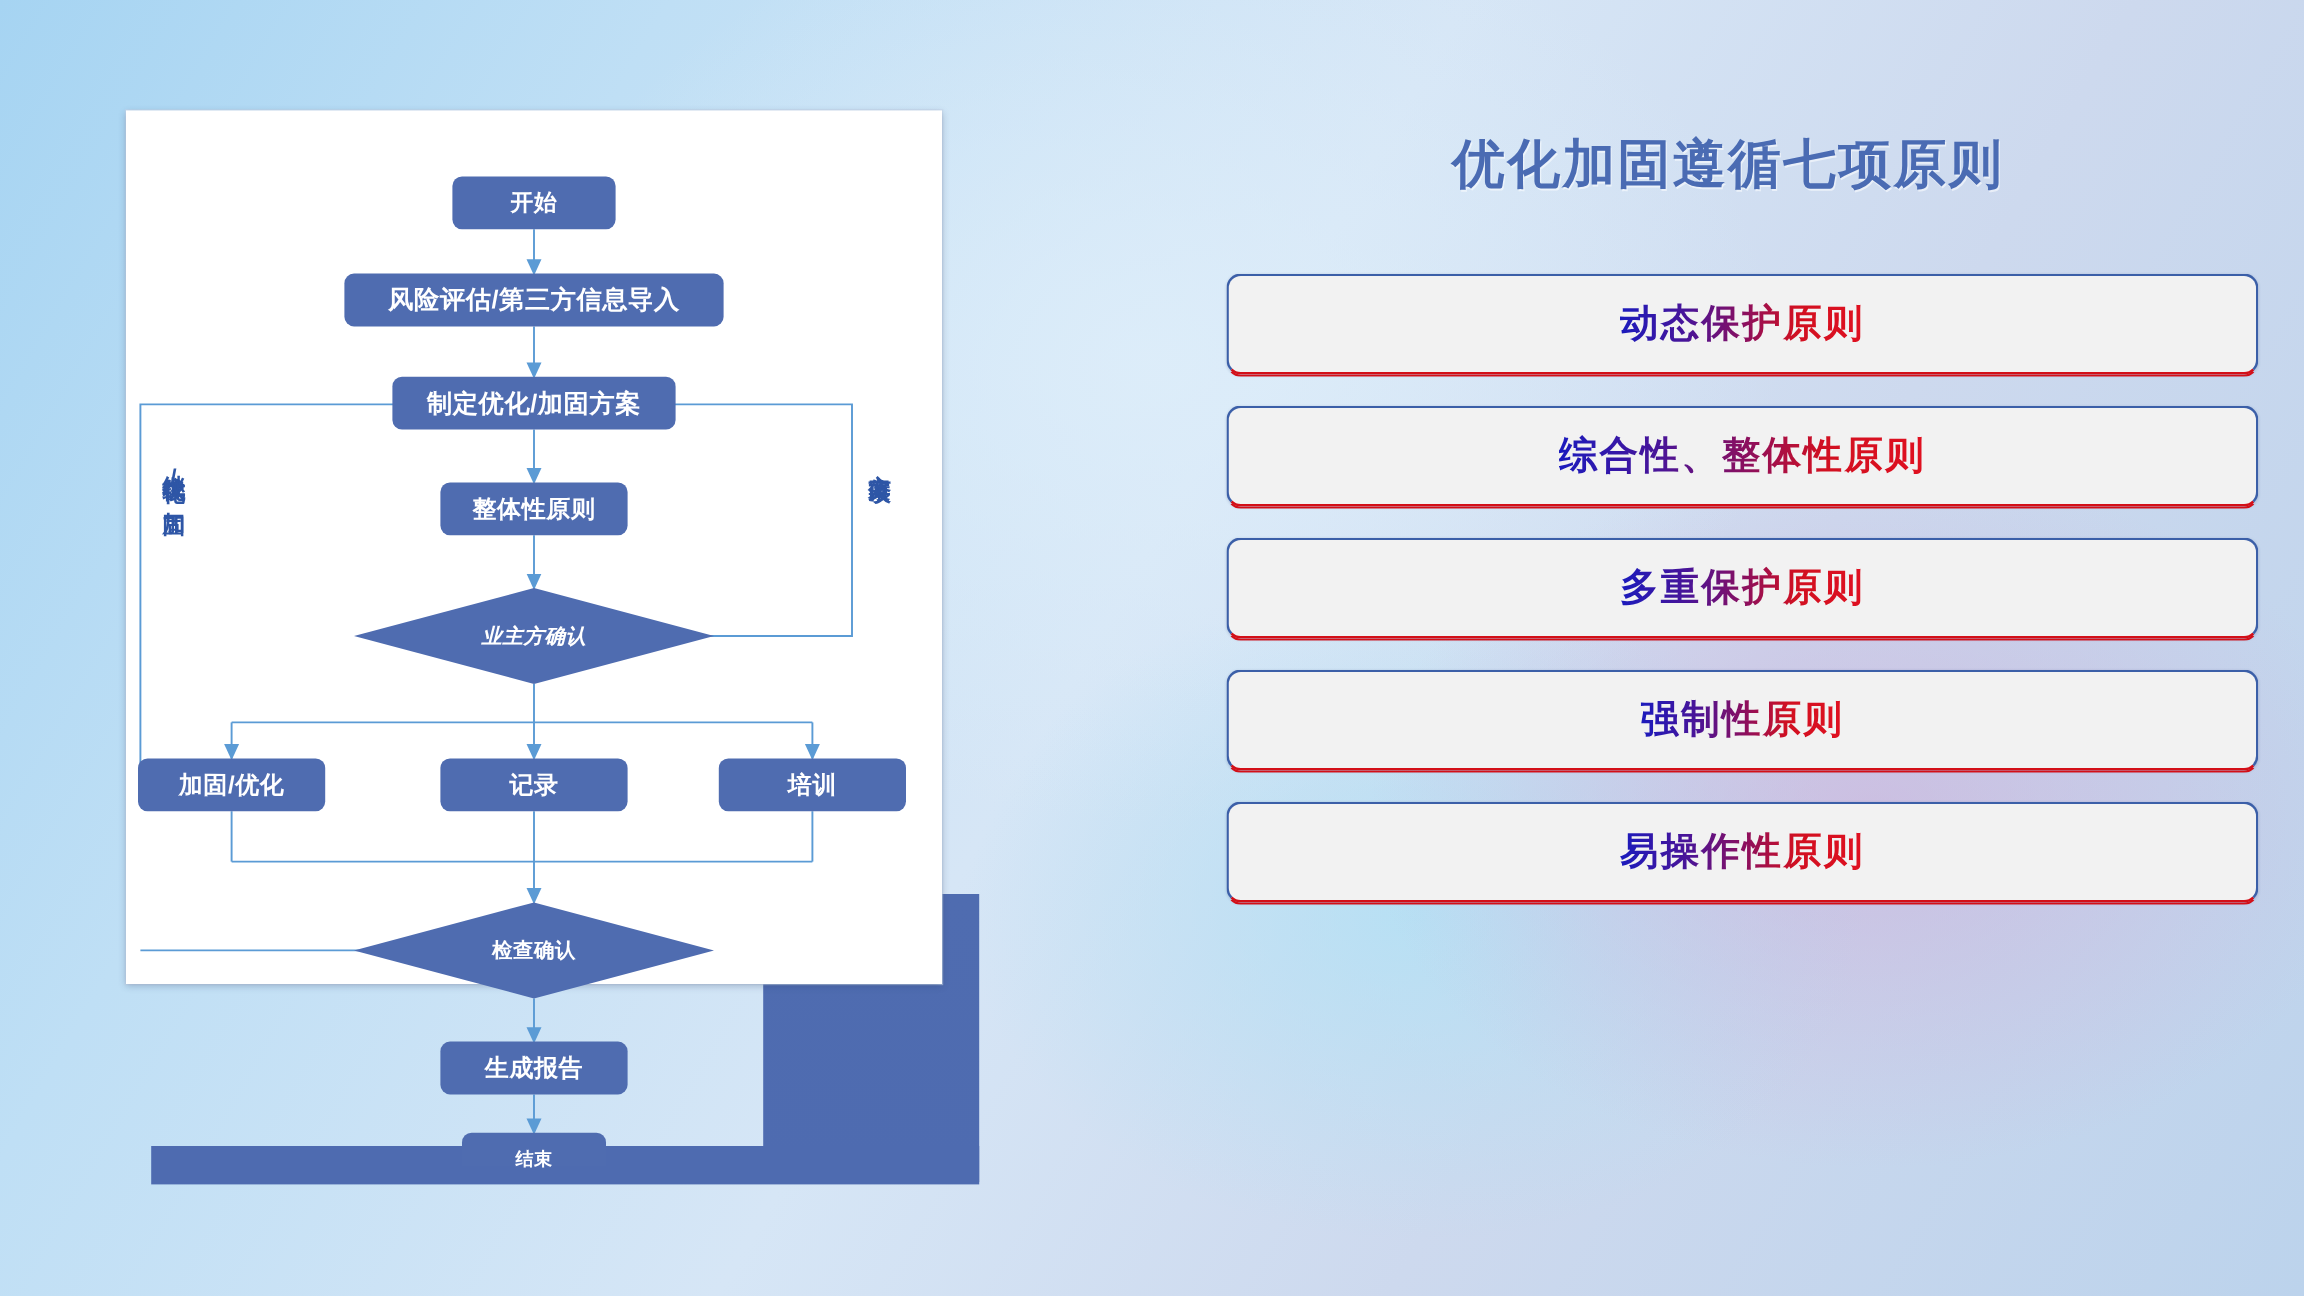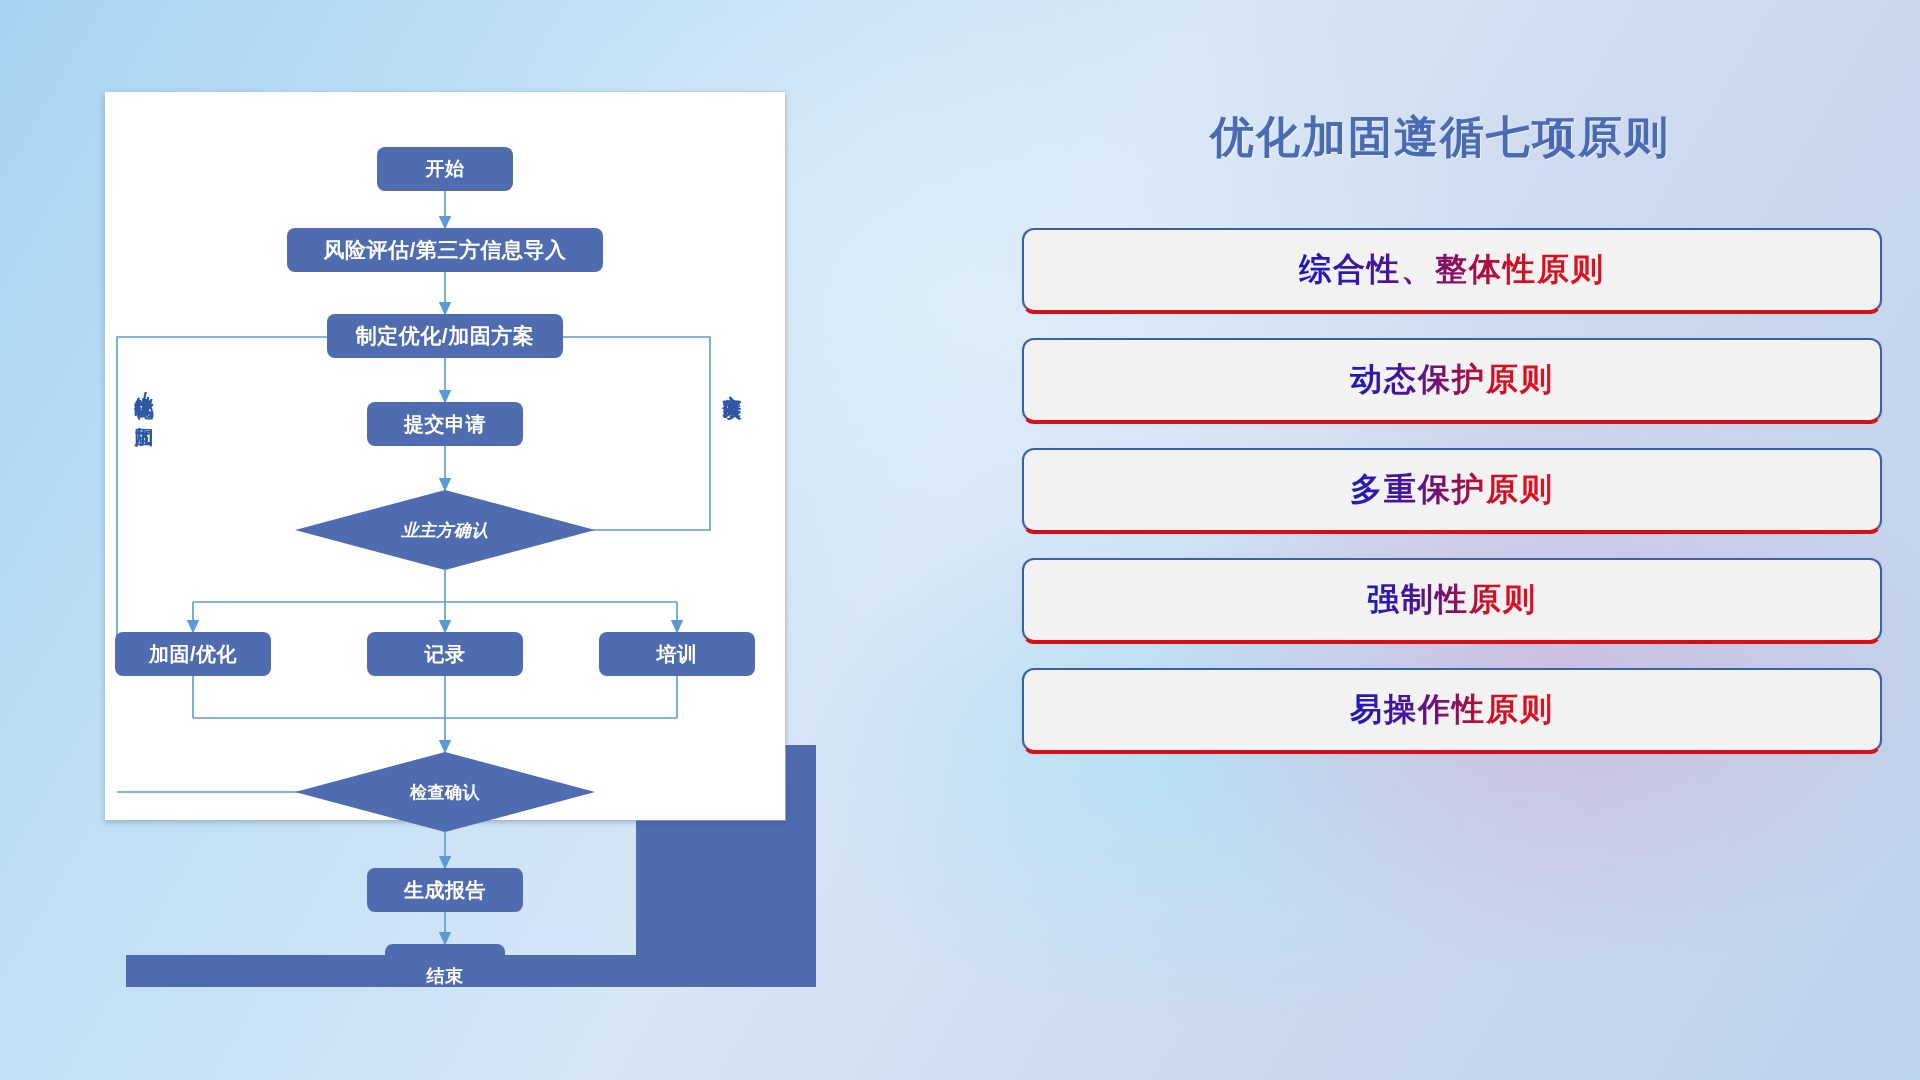--- a/index.html
+++ b/index.html
@@ -176,47 +176,47 @@
         <rect x="494" y="540" width="156" height="44" rx="8"></rect>
         <polygon points="340,660 490,700 340,740 190,700"></polygon>
         <rect x="262" y="776" width="156" height="44" rx="8"></rect>
         <rect x="280" y="852" width="120" height="44" rx="8"></rect>
       </g>
     </svg>
 
     <div class="node-label" style="left:340px; top:77px;  font-size:19px;">开始</div>
     <div class="node-label" style="left:340px; top:158px; font-size:21px;">风险评估/第三方信息导入</div>
     <div class="node-label" style="left:340px; top:244px; font-size:21px;">制定优化/加固方案</div>
-    <div class="node-label" style="left:340px; top:332px; font-size:20px;">提交申请</div>
+    <div class="node-label" style="left:340px; top:332px; font-size:20px;">整体性原则</div>
     <div class="node-label" style="left:340px; top:438px; font-size:17px;font-style:italic;">业主方确认</div>
     <div class="node-label" style="left:88px;  top:562px; font-size:20px;">加固/优化</div>
     <div class="node-label" style="left:340px; top:562px; font-size:20px;">记录</div>
     <div class="node-label" style="left:572px; top:562px; font-size:20px;">培训</div>
     <div class="node-label" style="left:340px; top:700px; font-size:17px;">检查确认</div>
     <div class="node-label" style="left:340px; top:798px; font-size:20px;">生成报告</div>
-    <div class="node-label" style="left:340px; top:874px; font-size:18px;margin-top:10px;">结束</div>
+    <div class="node-label" style="left:340px; top:874px; font-size:15px;">结束</div>
 
     <div class="vlabel" style="left:30px;  top:288px;">继续优化/加固</div>
     <div class="vlabel" style="left:618px; top:288px;">方案修改</div>
 
   </div>
 </div>
 
 <div id="right-panel">
 
   <div class="deck-title">优化加固遵循七项原则</div>
 
   <div class="principle-list">
     <div class="principle-box">
+      <span class="principle-text">动态保护原则</span>
+    </div>
+    <div class="principle-box">
       <span class="principle-text">综合性、整体性原则</span>
     </div>
     <div class="principle-box">
-      <span class="principle-text">动态保护原则</span>
-    </div>
-    <div class="principle-box">
       <span class="principle-text">多重保护原则</span>
     </div>
     <div class="principle-box">
       <span class="principle-text">强制性原则</span>
     </div>
     <div class="principle-box">
       <span class="principle-text">易操作性原则</span>
     </div>
   </div>
 

